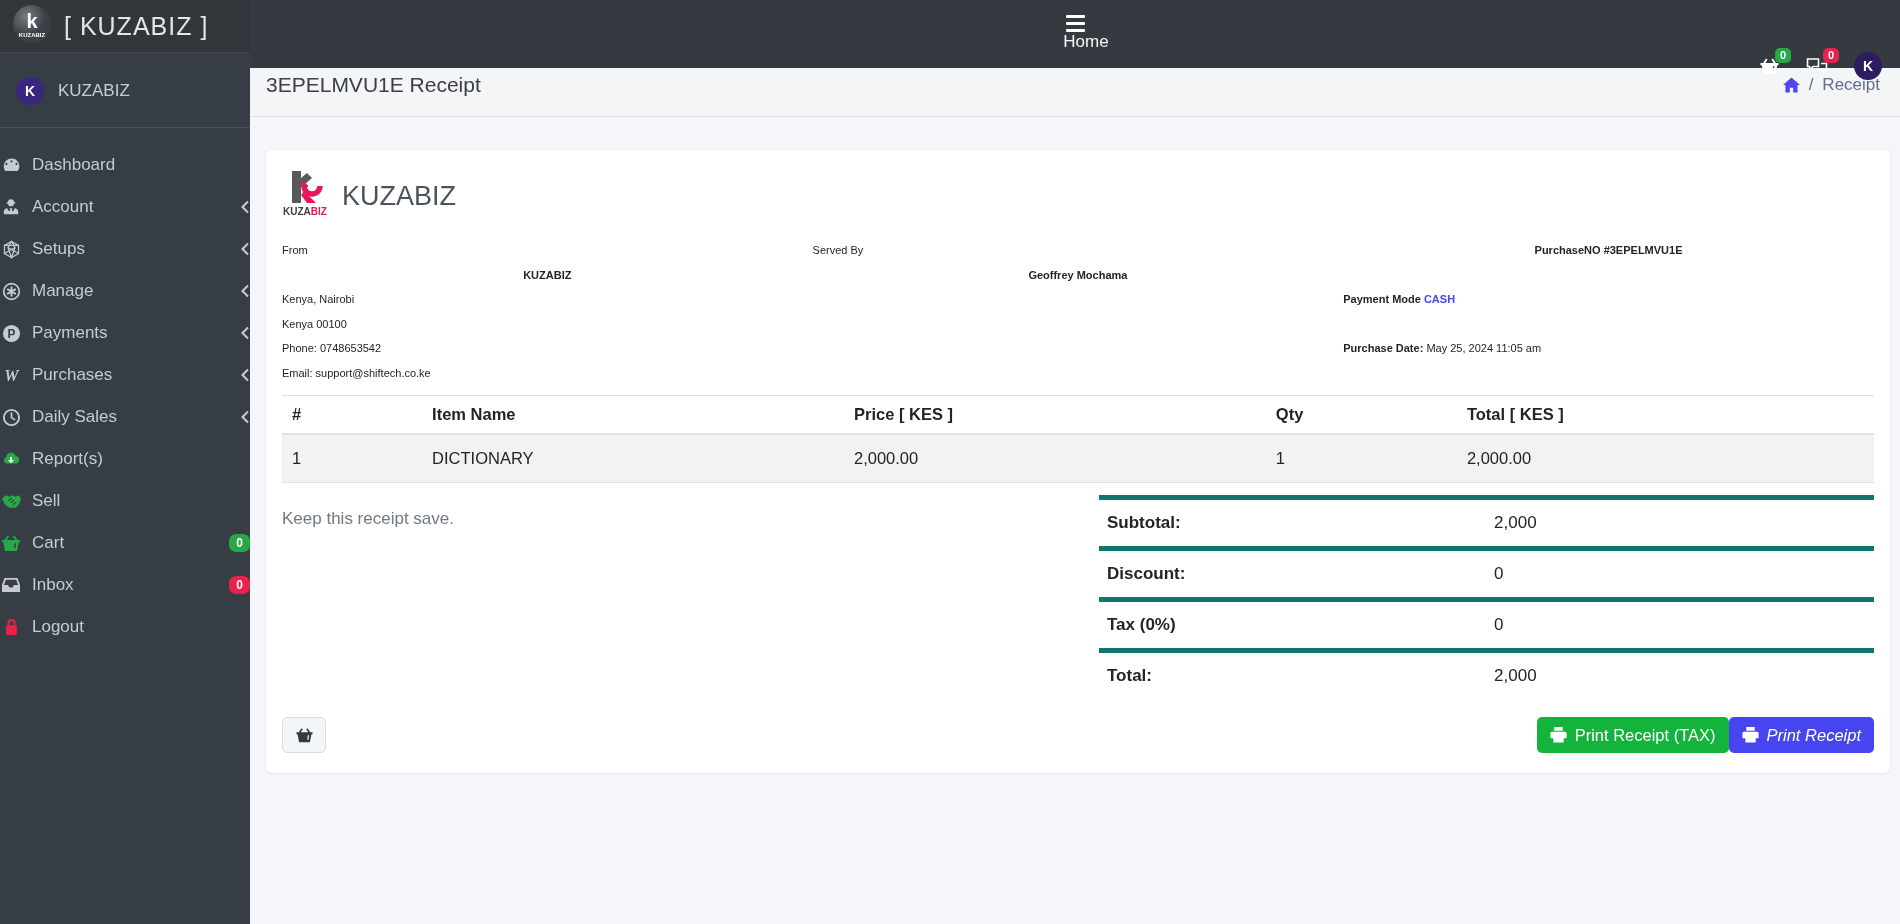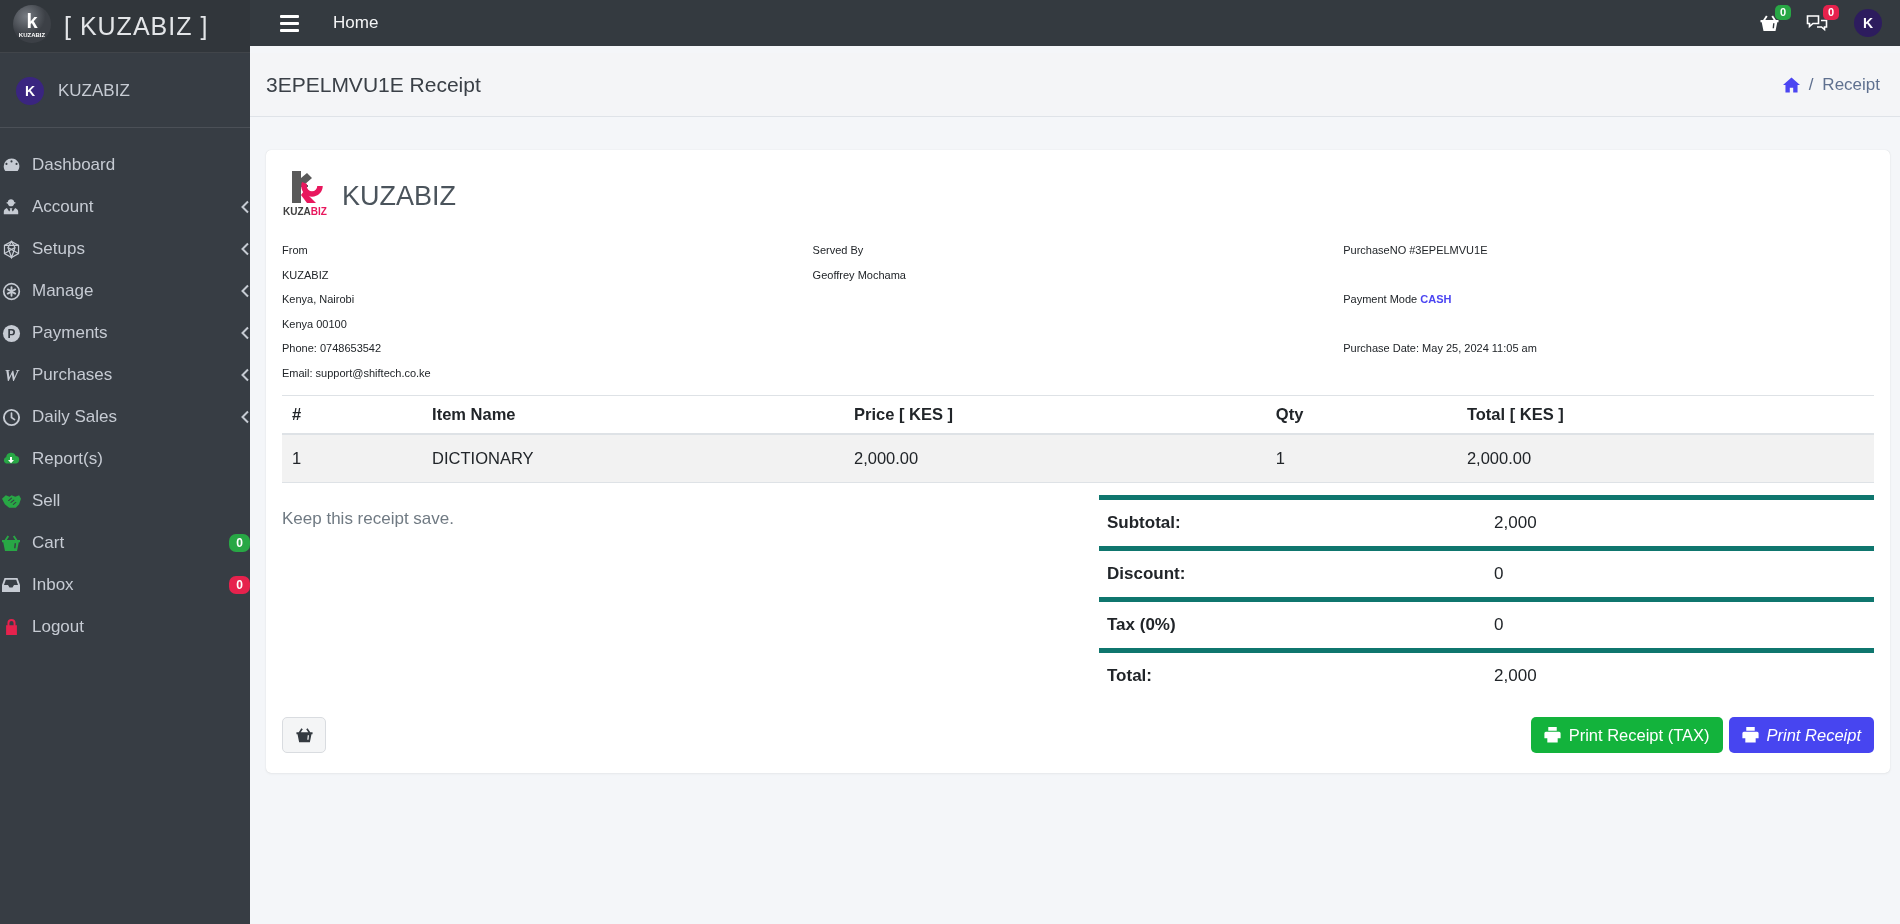--- a/index.html
+++ b/index.html
@@ -39,22 +39,22 @@
   .nav-item .nicon { width:22px; display:flex; justify-content:center; flex:0 0 auto; }
   .chev { margin-left:auto; display:flex; }
   .side-badge {
     margin-left:auto; color:#fff; font-size:12px; font-weight:bold;
     padding:3px 7px; border-radius:7px; line-height:1;
   }
   .badge-green { background:#28a745; }
   .badge-red   { background:#e6224d; }
   
   .navbar {
-    position:absolute; left:250px; top:0; right:0; height:46px;
-    background:#343a40; display:flex; align-items:center; padding:0 18px; z-index:10;
+    position:absolute; left:250px; top:0; right:0; height:68px;
+    background:#343a40; display:flex; align-items:center; padding:15px 18px; z-index:10;flex-direction:column;
   }
   .hamburger { display:flex; flex-direction:column; gap:4px; cursor:pointer; margin:0 12px 0 12px; }
   .hamburger span { width:19px; height:3px; background:#fff; border-radius:1px; }
   .nav-home { color:#f4f5f6; font-size:17px; margin-left:22px; cursor:pointer; }
   .navbar-right { margin-left:auto; display:flex; align-items:center; gap:26px; }
   .icon-wrap { position:relative; cursor:pointer; display:flex; }
   .sup-badge {
     position:absolute; top:-9px; right:-11px; color:#fff; font-size:11px;
     font-weight:bold; padding:2px 5px; border-radius:5px; line-height:1;
   }
@@ -71,21 +71,21 @@
   
   .card {
     margin:33px 10px 0 16px; background:#fff; border-radius:5px;
     box-shadow:0 0 1px rgba(0,0,0,.15), 0 1px 3px rgba(0,0,0,.05);
     padding:18px 16px 20px;
   }
   .receipt-brand { display:flex; align-items:center; gap:14px; height:56px; }
   .company-name { font-size:27px; color:#4b545c; }
   .info-row { display:flex; margin-top:14px; }
   .info-col { width:33.33%; font-size:11px; line-height:24.5px; }
-  .b { font-weight:normal; }
+  .b { font-weight:bold;text-align:center; }
   .cash { color:#4b45f2; font-weight:bold; }
   .spaced { margin-bottom:24.5px; }
   
   table.items { width:100%; border-collapse:collapse; margin-top:10px; font-size:16.5px; }
   table.items th {
     text-align:left; font-weight:bold; padding:9px 10px;
     border-top:1px solid #dee2e6; border-bottom:2px solid #dee2e6;
   }
   table.items td { padding:14px 10px; border-bottom:1px solid #dee2e6; background:#f2f2f2; }
   .c1{width:8.8%} .c2{width:26.5%} .c3{width:26.5%} .c4{width:12%} .c5{width:26.2%}
@@ -93,21 +93,21 @@
   .bottom-row { display:flex; margin-top:12px;gap:42px; }
   .note-col { width:50%; padding-top:14px; color:#707a83; font-size:17px; }
   .summary-col { width:50%; font-size:17px; }
   .summary-row { display:flex; border-top:5px solid #0f766e; padding:13px 8px; }
   .summary-row .s-label { width:51%; font-weight:bold; }
   .footer-row { display:flex; justify-content:space-between; align-items:flex-end; margin-top:18px; }
   .cart-btn {
     width:44px; height:36px; background:#f4f5f6; border:1px solid #d9dce0;
     border-radius:5px; display:flex; align-items:center; justify-content:center; cursor:pointer;
   }
-  .print-group { display:flex; gap:6px; }
+  .print-group { display:flex; gap:0; }
   .btn {
     height:36px; border:none; border-radius:5px; color:#fff; font-size:16.5px;
     font-family:"Liberation Sans", sans-serif;
     display:flex; align-items:center; gap:8px; padding:0 13px; cursor:pointer;
   }
   .btn-green { background:#13b33c; }
   .btn-blue  { background:#4745f0;font-style:italic; }
 </style>
 </head>
 <body>

